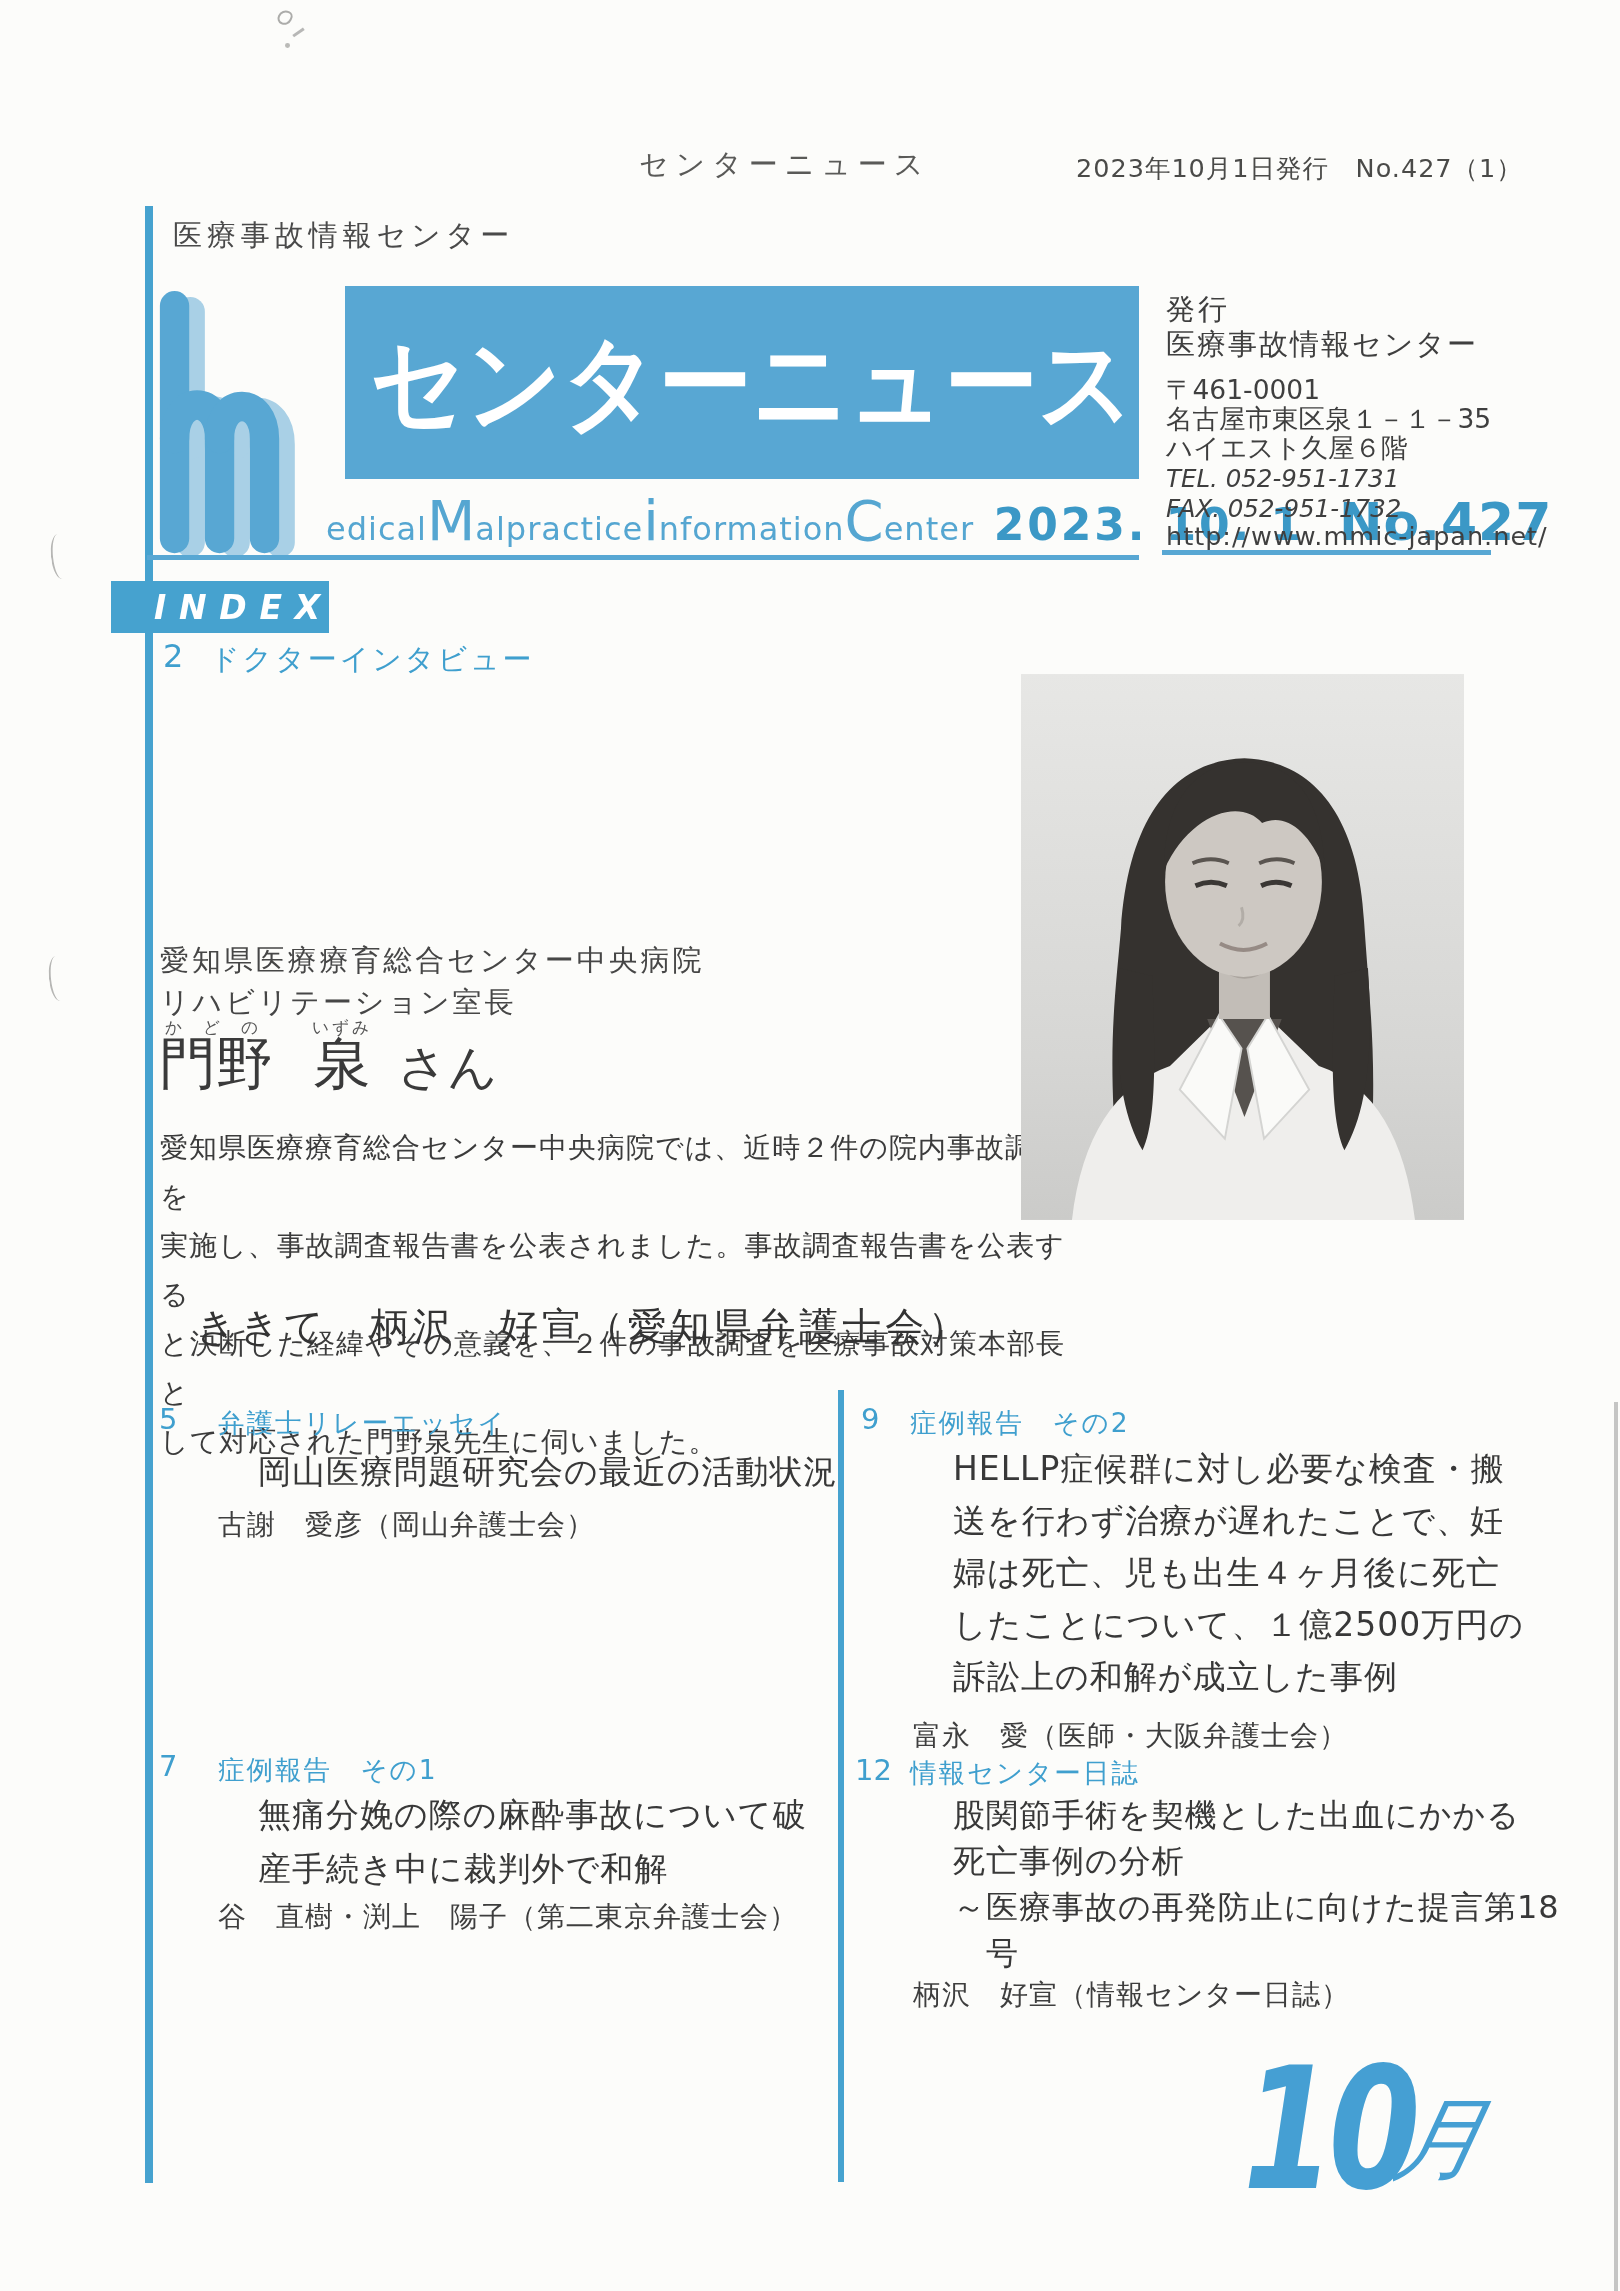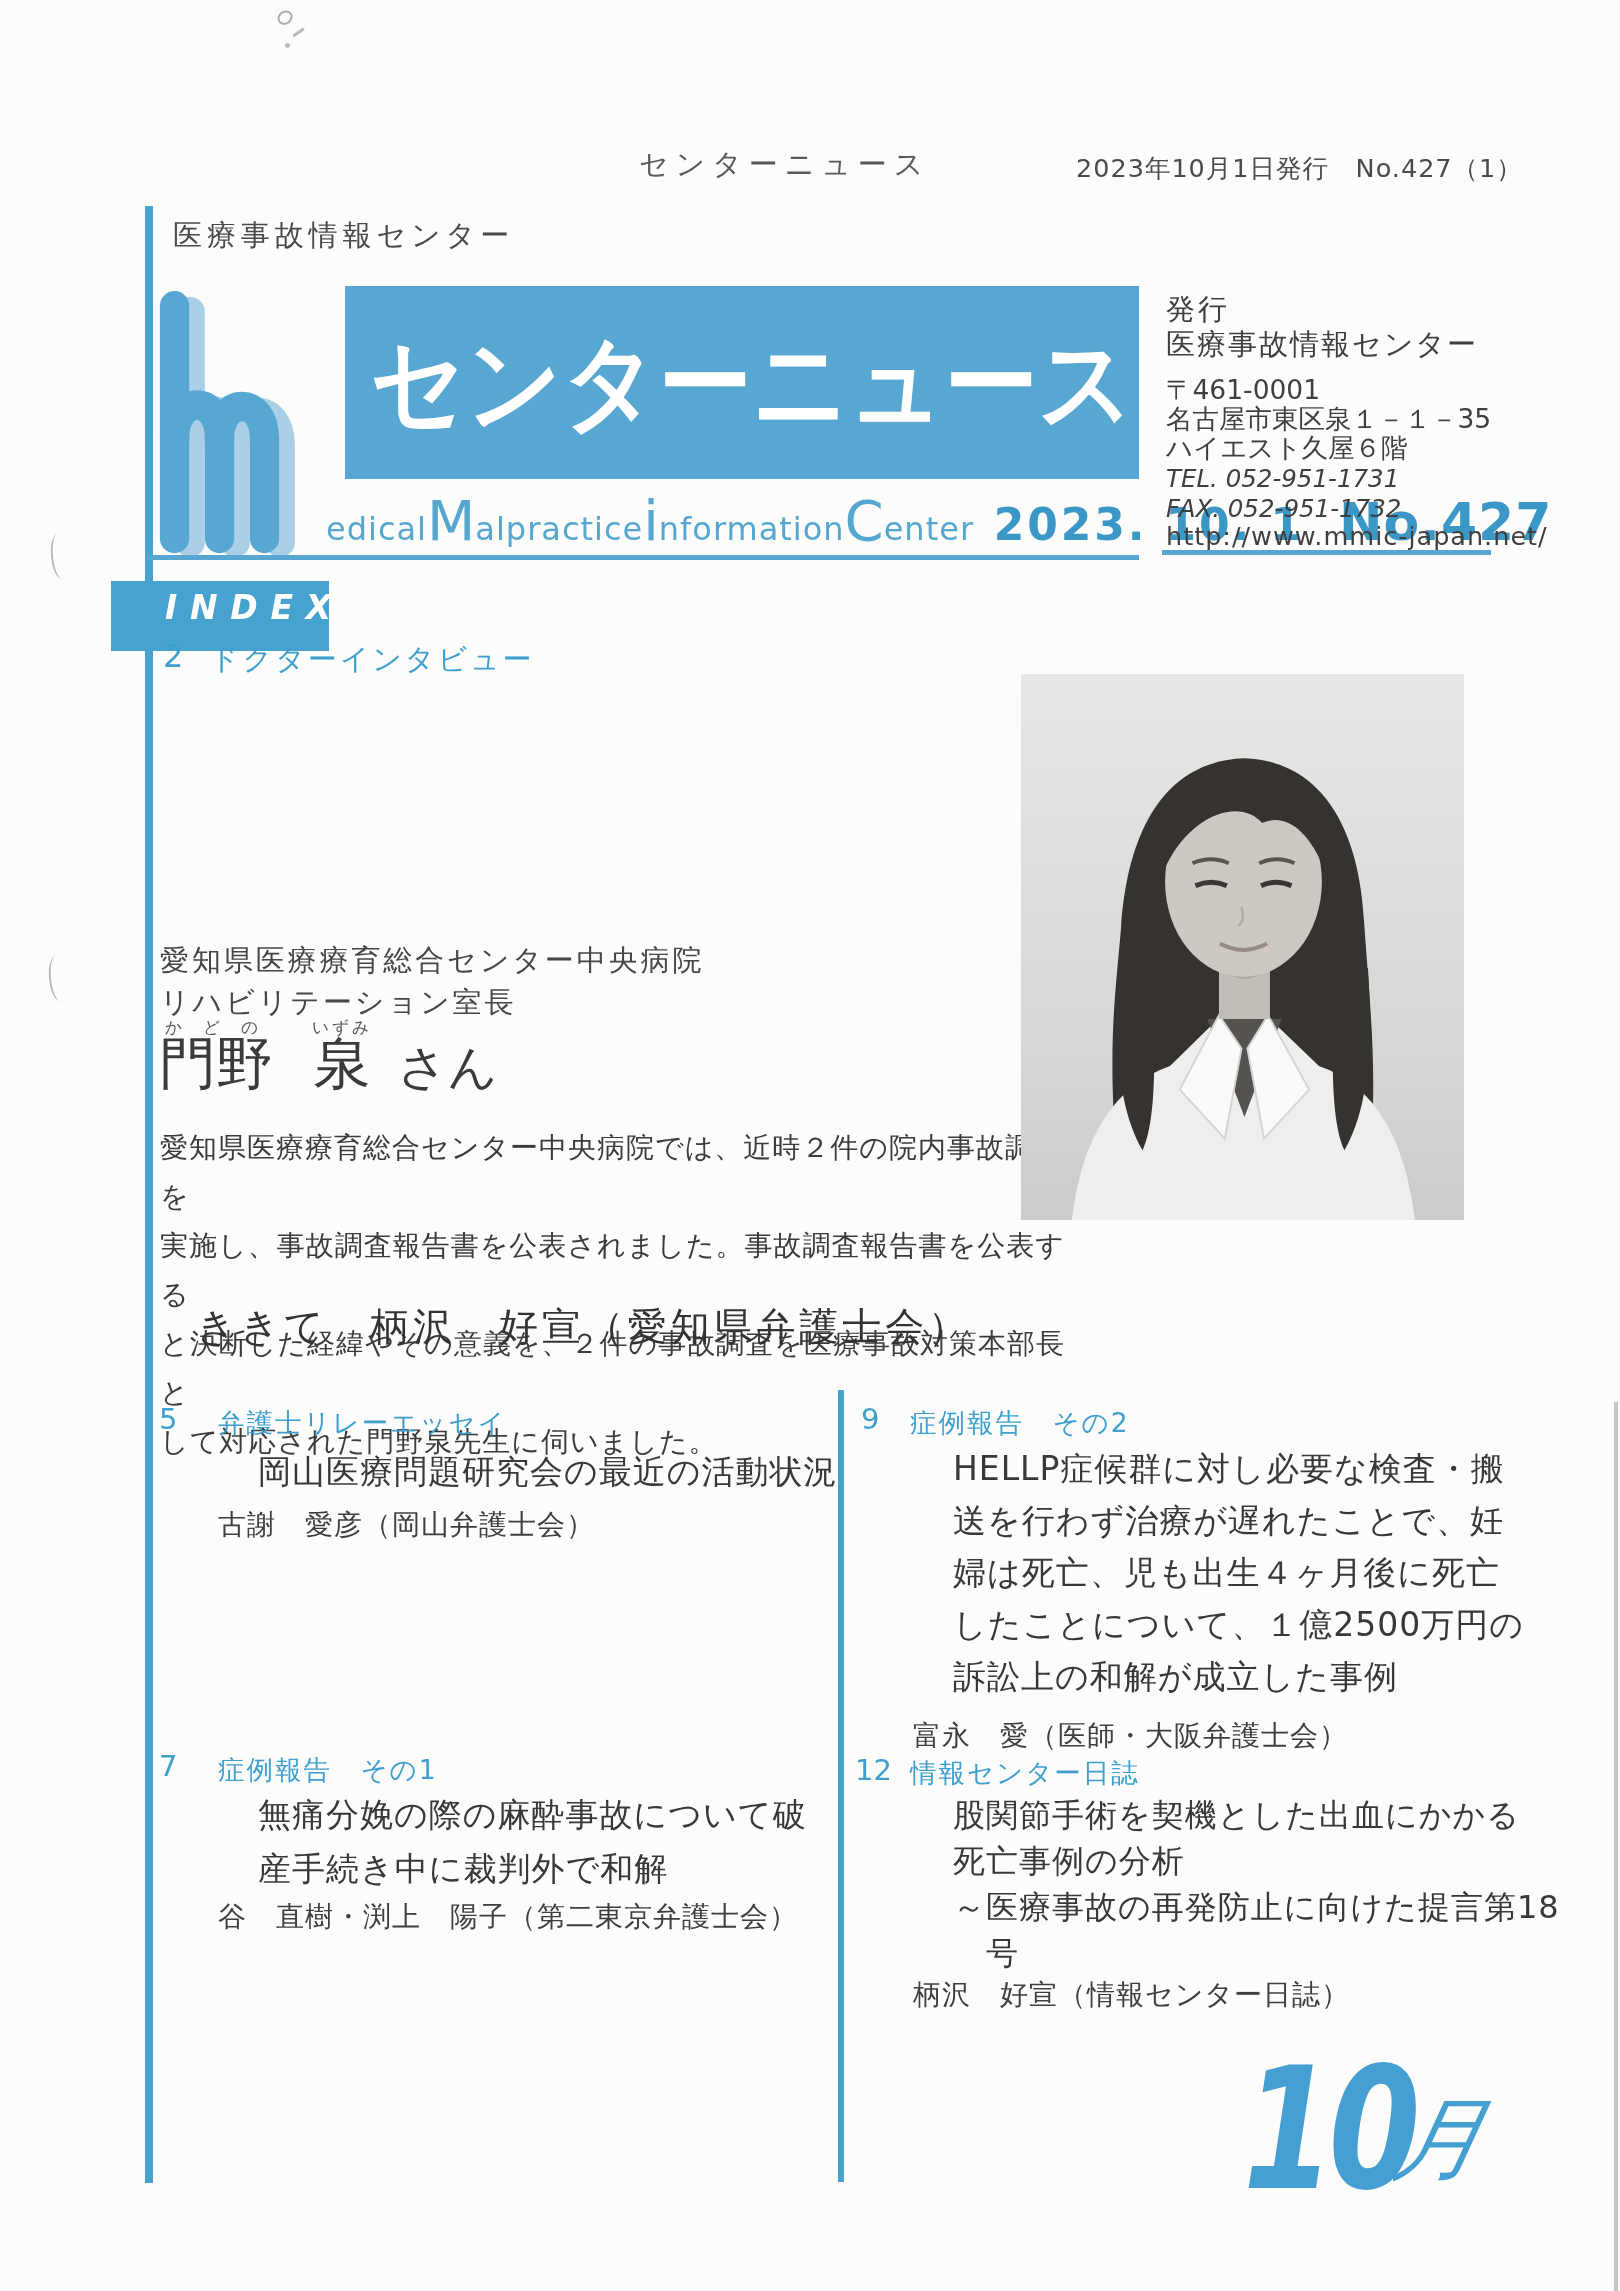--- a/index.html
+++ b/index.html
@@ -33,23 +33,23 @@
   .tg-no{font-size:52px;font-weight:bold;color:#3b98c6;margin-left:35px;letter-spacing:1px;}
   .publisher{left:1166px;top:292px;color:#3f3f3f;}
   .pub-label{font-size:29px;letter-spacing:2.9px;line-height:35px;}
   .pub-name{font-size:29px;letter-spacing:2px;line-height:35px;}
   .pub-postal{font-size:26.5px;line-height:29px;margin-top:12.7px;}
   .pub-addr{font-size:26.5px;line-height:29px;}
   .pub-tel,.pub-fax{font-size:24.5px;line-height:27.4px;margin-top:2.9px;font-style:italic;}
   .pub-url{font-size:25.5px;line-height:28px;letter-spacing:1px;}
   
   .index-badge{
-    left:111px;top:581px;width:218px;height:70px;background:#46a2cf;box-sizing:border-box;
+    left:111px;top:581px;width:218px;height:52px;background:#46a2cf;box-sizing:border-box;
     color:#fff;font-style:italic;font-weight:bold;font-size:33px;letter-spacing:12.7px;
-    line-height:54px;padding-left:54px;
+    line-height:54px;padding-left:43px;
   }
   .feat-num{left:163px;top:637px;font-size:32px;color:#3f9fce;}
   .feat-cat{left:210px;top:640px;font-size:29px;color:#3f9fce;letter-spacing:2.9px;}
   .headline-box{left:173px;top:702px;width:794px;height:205px;background:#bddcec;}
   .headline-text{padding:23.5px 0 0 21.6px;font-size:58px;line-height:86px;color:#2e373d;letter-spacing:2.9px;}
   .affil{left:160px;top:939px;font-size:29px;color:#464646;letter-spacing:2.9px;line-height:42px;}
   .name-row{left:159px;top:1019px;display:flex;align-items:flex-end;color:#3a3a3a;}
   .name-row ruby{font-size:57px;ruby-align:space-around;}
   .name-row rt{font-size:16.7px;color:#555;}
   .rt-wide{letter-spacing:8.8px;}

